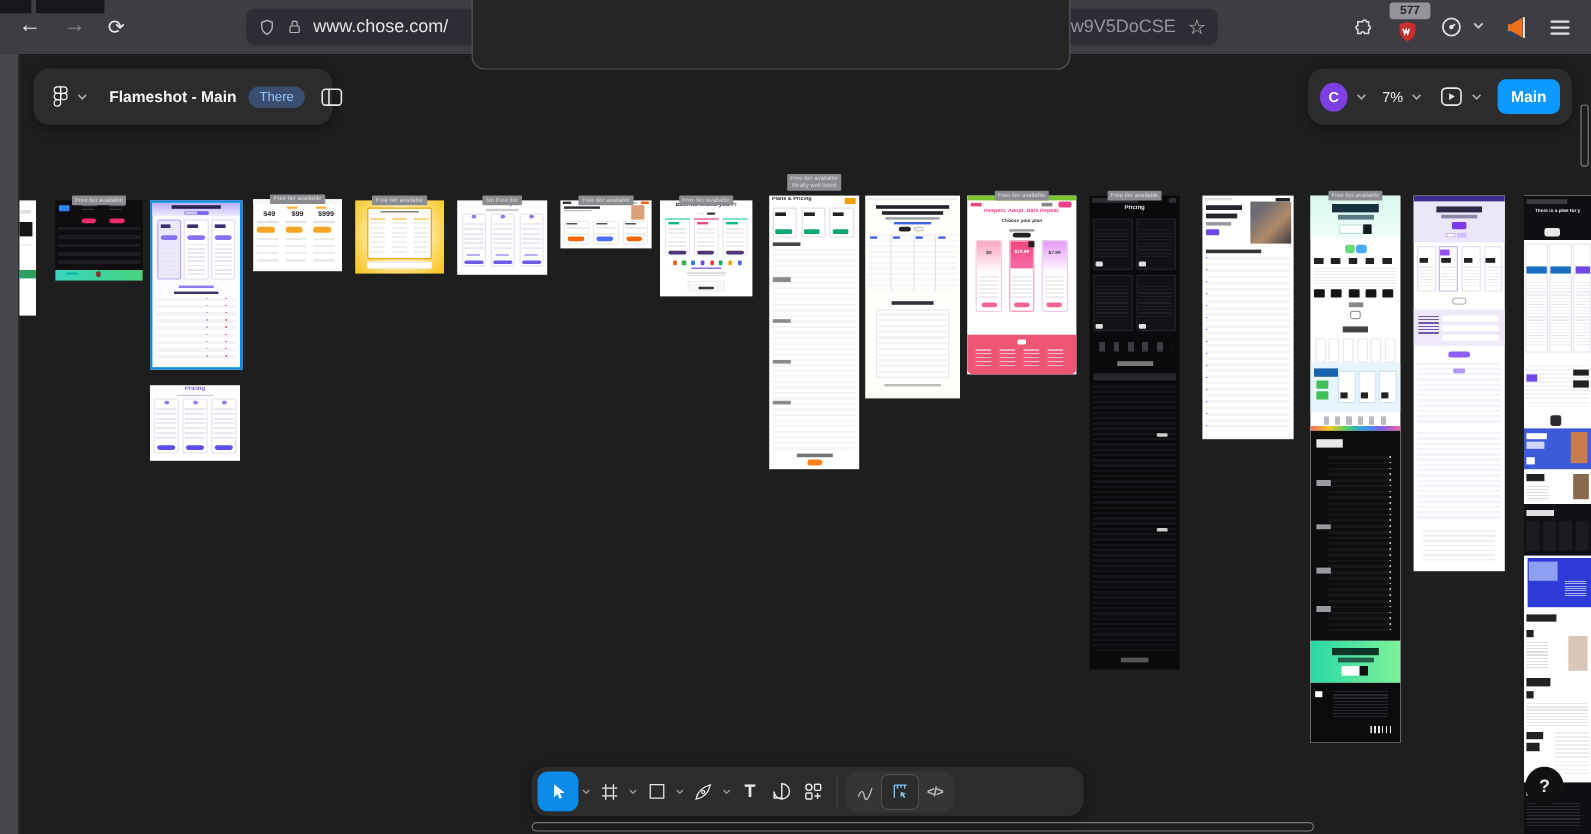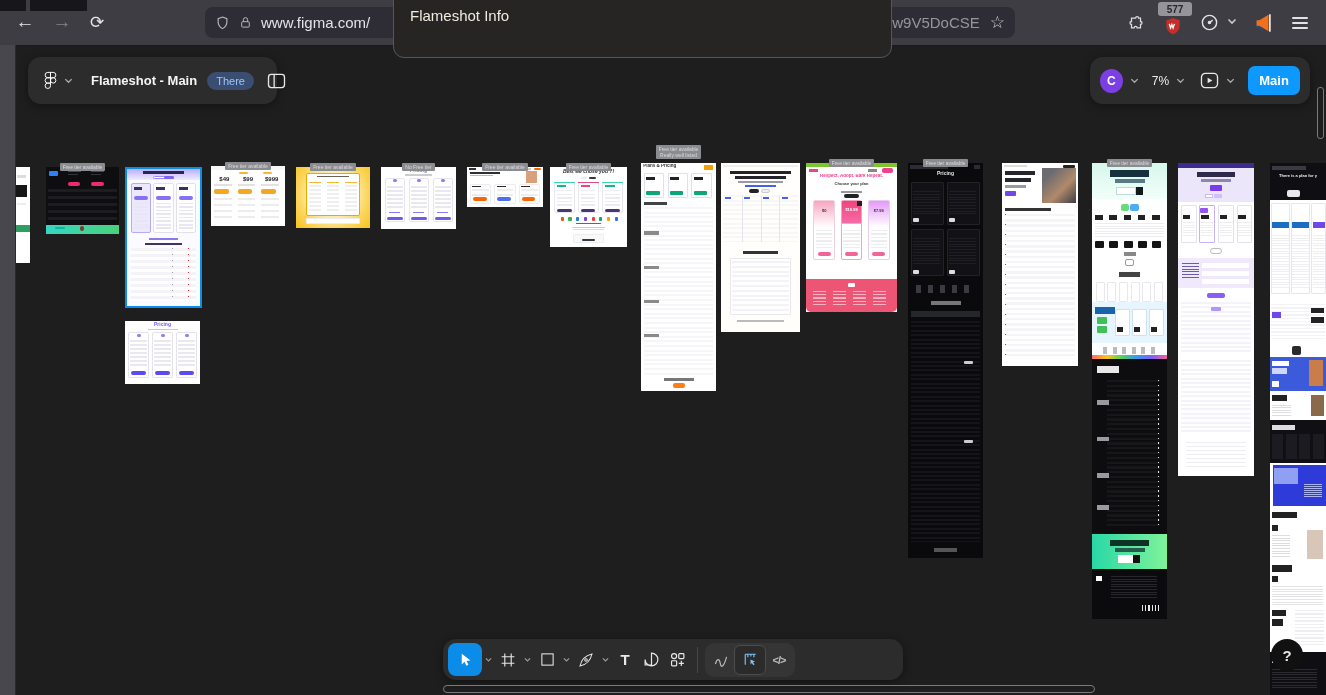--- a/index.html
+++ b/index.html
@@ -89,21 +89,21 @@
       <svg width="15" height="16" viewBox="0 0 24 24" fill="none" stroke="#b9b8c0" stroke-width="1.8">
         <path d="M12 2.5 19 5v5.5c0 5-2.8 8.3-7 10.5-4.2-2.2-7-5.5-7-10.5V5z"></path>
       </svg>
     </span>
     <span class="glyph">
       <svg width="13" height="15" viewBox="0 0 24 24" fill="none" stroke="#b9b8c0" stroke-width="1.8">
         <rect x="5" y="10.5" width="14" height="10" rx="1.5"></rect>
           <path d="M8 10.5V7a4 4 0 0 1 8 0v3.5"></path>
       </svg>
     </span>
-    <span id="url-text">www.figma.com/</span>
+    <span id="url-text">www.chose.com/</span>
     <span id="url-tail">yw9V5DoCSE</span>
     <span id="bookmark-star">☆</span>
   </div>
 
   <div class="abs tb-icon" style="left:1124px;top:11px;width:24px;height:24px">
     <svg width="18" height="18" viewBox="0 0 24 24" fill="none" stroke="#dddce2" stroke-width="1.7">
       <path d="M9 4h2.5a2 2 0 1 1 4 0H18v4.5a2 2 0 1 1 0 4V17h-4.5a2 2 0 1 0-4 0H6v-4.5a2 2 0 1 1 0-4V4z" transform="translate(0,1.5)"></path>
     </svg>
   </div>
 
@@ -558,21 +558,20 @@
       <div class="blk" style="left: 4%; top: 85.8%; width: 20%; height: 1.2%; background: rgb(34, 34, 34);"></div>
       <div class="blk" style="left: 44%; top: 84%; width: 52%; height: 7%; background: repeating-linear-gradient(rgb(237, 237, 242) 0px, rgb(237, 237, 242) 1.4px, transparent 1.4px, transparent 3.4px);"></div>
       <div class="blk" style="left: 0%; top: 92%; width: 100%; height: 8%; background: rgb(15, 15, 19);"></div>
       <div class="blk" style="left: 4%; top: 93%; width: 14%; height: 1%; background: rgb(221, 221, 221);"></div>
       <div class="blk" style="left: 4%; top: 95.2%; width: 80%; height: 3.6%; background: repeating-linear-gradient(rgb(42, 42, 48) 0px, rgb(42, 42, 48) 1px, transparent 1px, transparent 2.6px);"></div>
     </div>
   </div>
 <div id="left-strip" class="abs"></div>
 
 <div id="notification" class="abs">
-  <div class="n-title">Flameshot Info</div>
 </div>
 
 <div id="fg-left" class="abs fg-panel">
   <span style="display:flex">
     <svg width="13" height="19" viewBox="0 0 16 23" fill="none" stroke="#fff" stroke-width="1.2">
       <path d="M8 1.5H4.7a3.3 3.3 0 0 0 0 6.6H8z"></path>
       <path d="M8 1.5h3.3a3.3 3.3 0 0 1 0 6.6H8z"></path>
       <path d="M8 8.1H4.7a3.3 3.3 0 0 0 0 6.6H8z"></path>
       <circle cx="11.3" cy="11.4" r="3.3"></circle>
       <path d="M8 14.7H4.7a3.3 3.3 0 1 0 3.3 3.3z"></path>

